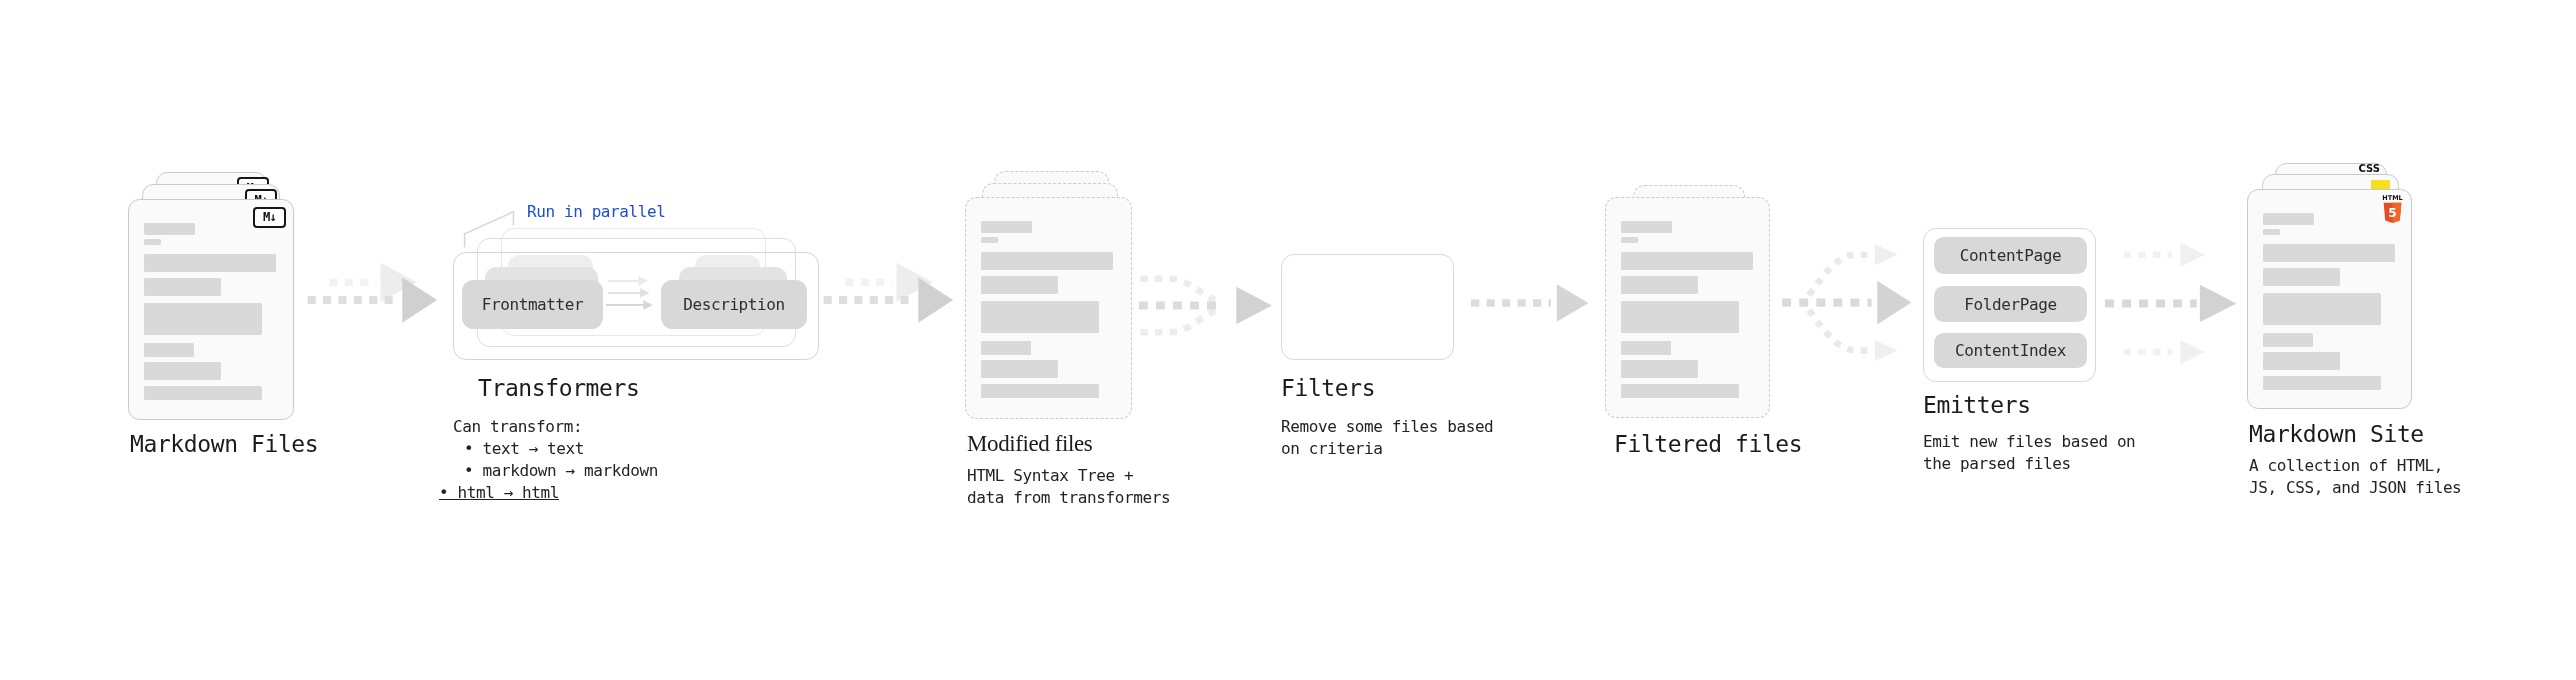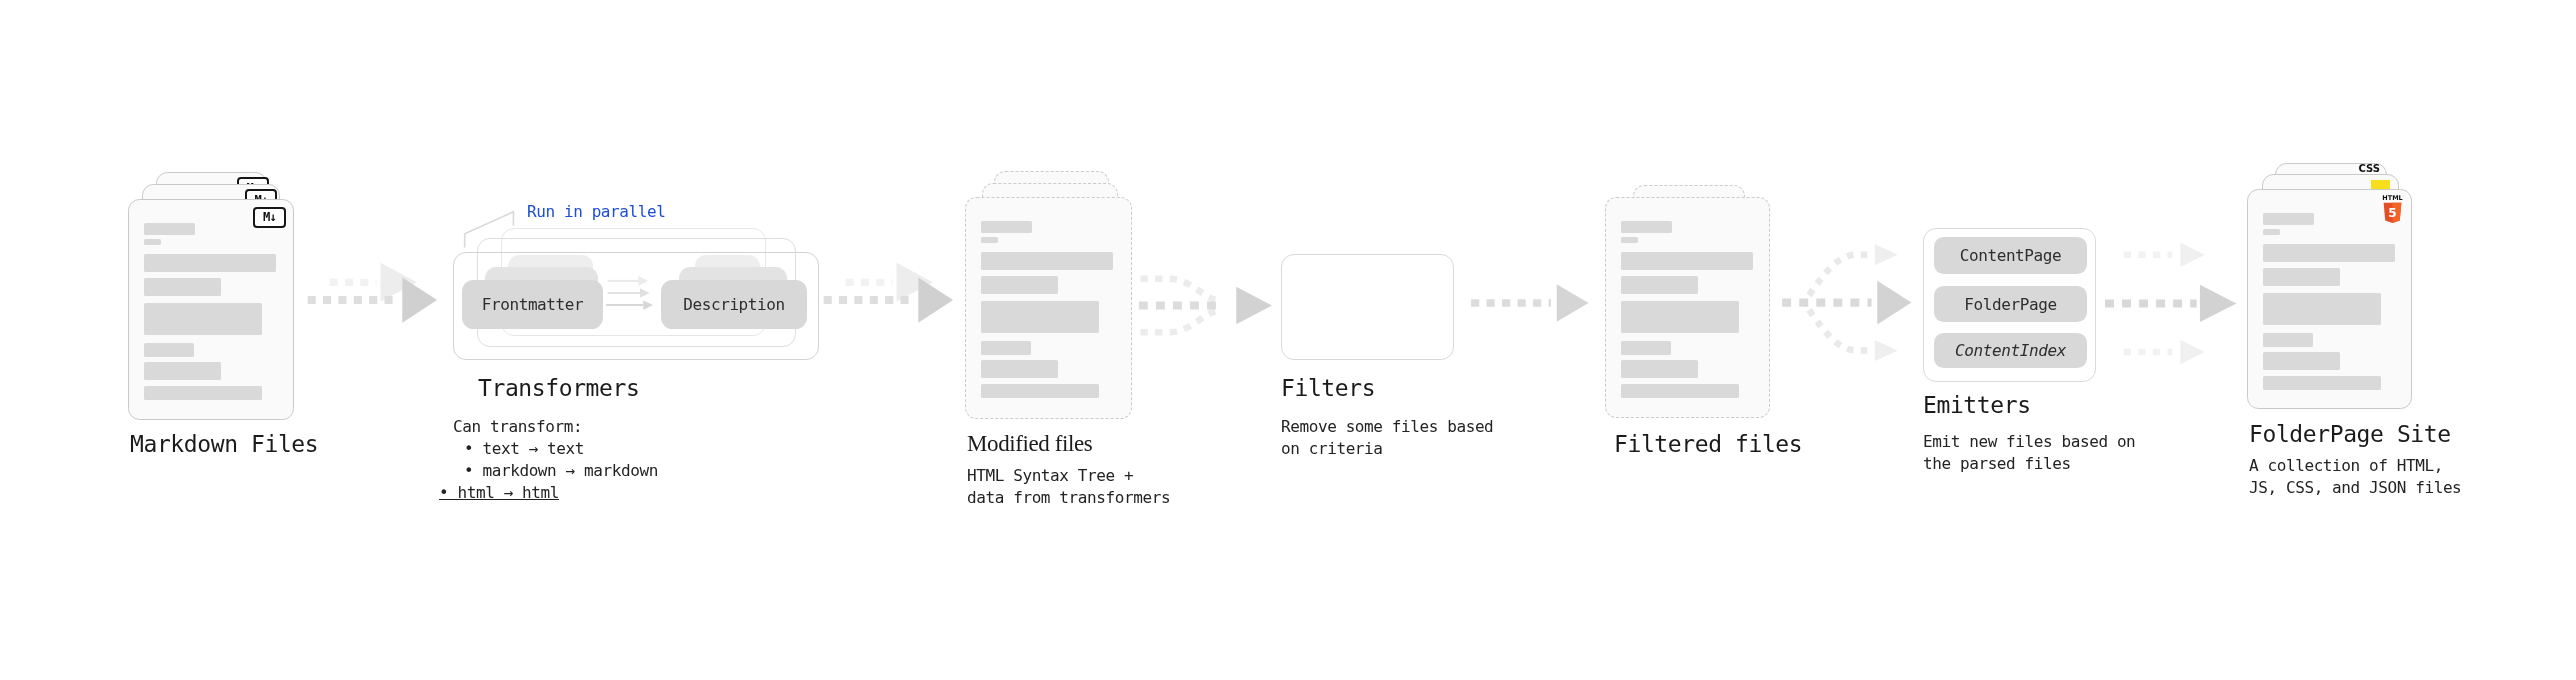--- a/index.html
+++ b/index.html
@@ -171,21 +171,21 @@
     <polygon points="122,50 164,77 122,104" fill="#d3d3d3"></polygon>
     <path d="M 38,68 C 58,40 72,20 95,18 H 114" fill="none" stroke="#e9e9e9" stroke-width="8" stroke-dasharray="8 9"></path>
     <polygon points="119,5 147,18 119,31" fill="#efefef"></polygon>
     <path d="M 38,86 C 58,114 72,134 95,136 H 114" fill="none" stroke="#e9e9e9" stroke-width="8" stroke-dasharray="8 9"></path>
     <polygon points="119,123 147,136 119,149" fill="#efefef"></polygon>
   </svg>
 
   <div class="container" style="left:1923px;top:228px;width:173px;height:154px;"></div>
   <div class="pill" style="left:1934px;top:237px;width:153px;height:37px;border-radius:9.8px;">ContentPage</div>
   <div class="pill" style="left:1934px;top:286px;width:153px;height:36px;border-radius:9.8px;">FolderPage</div>
-  <div class="pill" style="left:1934px;top:333px;width:153px;height:35px;border-radius:9.8px;font-style:italic;">ContentIndex</div>
+  <div class="pill" style="left:1934px;top:333px;width:153px;height:35px;border-radius:9.8px;">ContentIndex</div>
   <div class="label" style="left:1923px;top:392px;">Emitters</div>
   <div class="body" style="left:1923px;top:431px;">Emit new files based on
 the parsed files</div>
 
   <svg class="abs" style="left:2101px;top:236px;" width="150" height="130" viewBox="0 0 185 160">
     <line x1="28" y1="23" x2="88" y2="23" stroke="#f2f2f2" stroke-width="8" stroke-dasharray="9 9"></line>
     <polygon points="98,8 128,23 98,38" fill="#f0f0f0"></polygon>
     <line x1="5" y1="83" x2="118" y2="83" stroke="#d8d8d8" stroke-width="10" stroke-dasharray="11 10"></line>
     <polygon points="122,60 167,83 122,106" fill="#d2d2d2"></polygon>
     <line x1="28" y1="143" x2="88" y2="143" stroke="#f2f2f2" stroke-width="8" stroke-dasharray="9 9"></line>
@@ -212,18 +212,18 @@
         <div class="bar" style="width: 51px; height: 12.2px; margin-top: 0px;"></div>
         <div class="bar" style="width: 17px; height: 5.7px; margin-top: 4.1px;"></div>
         <div class="bar" style="width: 132px; height: 18px; margin-top: 9px;"></div>
         <div class="bar" style="width: 77px; height: 18px; margin-top: 6.5px;"></div>
         <div class="bar" style="width: 118px; height: 32.5px; margin-top: 6.5px;"></div>
         <div class="bar" style="width: 50px; height: 14px; margin-top: 7.3px;"></div>
         <div class="bar" style="width: 77px; height: 18px; margin-top: 4.9px;"></div>
         <div class="bar" style="width: 118px; height: 14px; margin-top: 6.5px;"></div>
       </div>
   </div>
-  <div class="label" style="left:2249px;top:421px;">FolderPage Site</div>
+  <div class="label" style="left:2249px;top:421px;">Markdown Site</div>
   <div class="body" style="left:2249px;top:455px;">A collection of HTML,
 JS, CSS, and JSON files</div>
 
 </div>
 
 
 </body></html>

